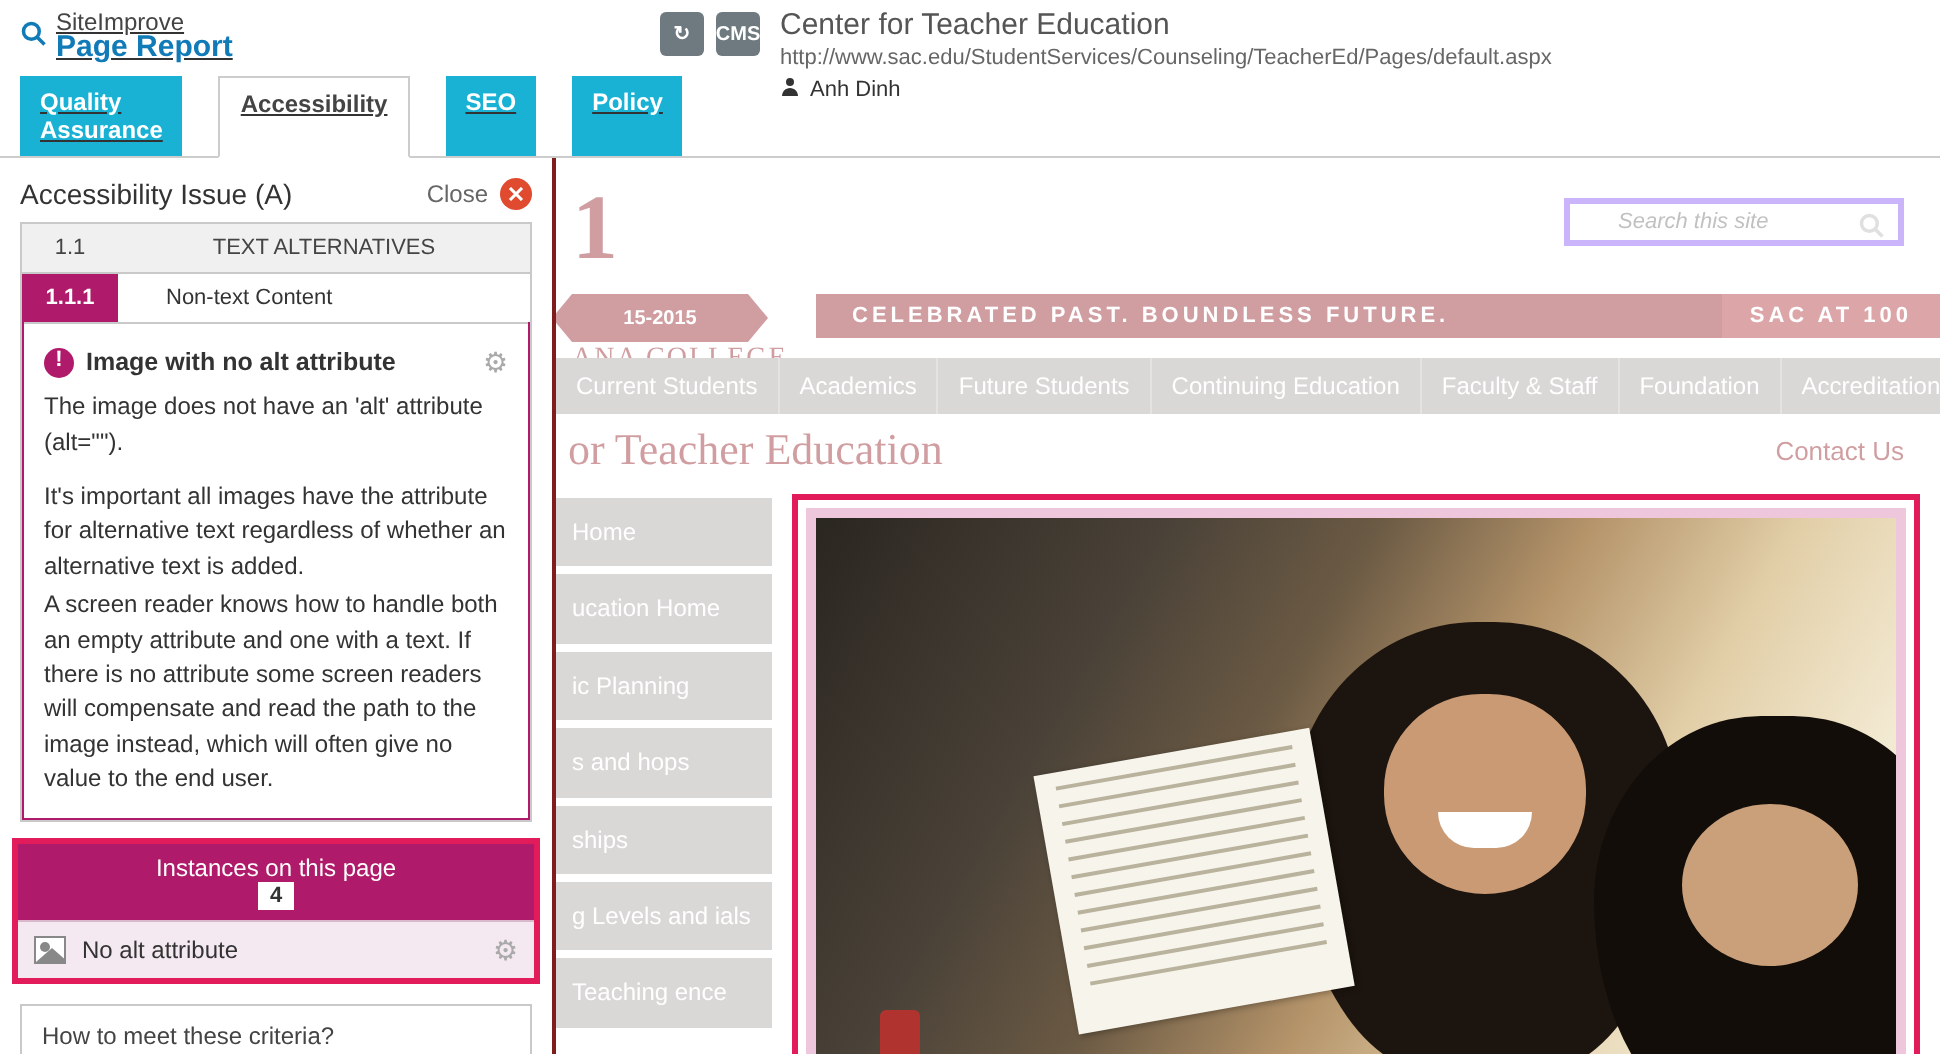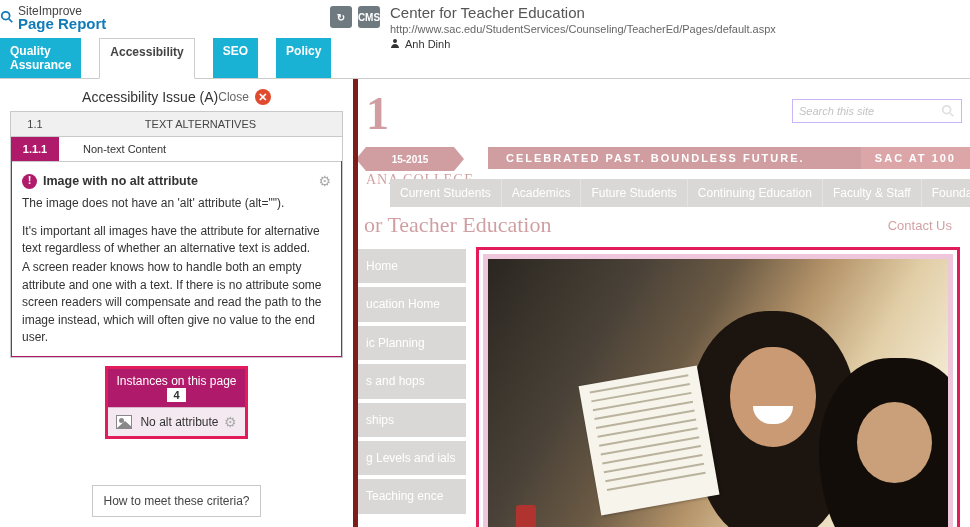--- a/index.html
+++ b/index.html
@@ -1,38 +1,38 @@
 <!DOCTYPE html>
 <html><head>
 <meta charset="utf-8">
 <style>
   * { box-sizing: border-box; margin: 0; padding: 0; font-family: Arial, Helvetica, sans-serif; }
   body { width: 970px; height: 527px; overflow: hidden; background: #fff; font-size: 12px; color: #333; }
   .app { display: flex; flex-direction: column; height: 100%; }
   
   .topbar { display: flex; align-items: flex-start; border-bottom: 1px solid #ccc; }
-  .brand { width: 330px; padding: 4px 10px 0 0; }
+  .brand { width: 330px; padding: 4px 10px 0 10px; text-decoration: underline; }
   .brand-row { display: flex; align-items: center; gap: 4px; }
   .brand .loupe { color: #0f78b6; }
   .brand-title-thin { font-weight: 400; color: #444; font-size: 12px; }
   .brand-title-bold { font-weight: 700; color: #117bb8; font-size: 15px; margin-top: -3px; }
   .brand-tabs { display: flex; margin-top: 6px;}
   .brand-tabs .tab { background: #19b1d4; color: #fff; padding: 6px 10px; font-size: 12px; font-weight: 700; margin-right: 18px; cursor: pointer; }
   .brand-tabs .tab.active { background: #fff; color: #444; border: 1px solid #ccc; border-bottom: 1px solid #fff; margin-bottom: -1px; }
   .top-icons { display:flex; gap:6px; align-items:flex-start; padding-top:6px;}
   .top-icons .sq { width:22px; height:22px; background:#6e7a80; color:#fff; display:flex; align-items:center; justify-content:center; border-radius:3px; font-size:10px; font-weight:700;}
   .page-meta { flex:1; padding: 4px 10px; }
   .page-meta .title { font-size:15px; color:#555;}
   .page-meta .url { font-size:11px; color:#666; margin-top:2px;}
   .page-meta .owner { font-size:11px; color:#333; margin-top:3px; display:flex; align-items:center; gap:5px;}
   .person-icon { width:10px; height:10px; }
 
   .main { display:flex; flex:1; overflow:hidden;}
   
-  .left { width:358px; background:#fff; border-right:5px solid #7f1d1d; display:flex; flex-direction:column;align-items:center;}
+  .left { width:278px; background:#fff; border-right:2px solid #7f1d1d; display:flex; flex-direction:column;}
   .panel-header { display:flex; justify-content:space-between; align-items:center; padding:10px 10px 6px 10px;}
   .panel-header h2 { font-size:14px; font-weight:400; color:#333;}
   .close-btn { display:flex; align-items:center; gap:6px; font-size:12px; color:#666; cursor:pointer;}
   .close-x { width:16px; height:16px; border-radius:50%; background:#e04a2f; color:#fff; font-weight:700; display:flex; align-items:center; justify-content:center; font-size:11px;}
 
   .chapter { border:1px solid #c9c9c9; margin:0 10px; }
   .chapter-head { display:flex; align-items:center; background:#f0f0f0; border-bottom:1px solid #c9c9c9; font-size:11px;}
   .chapter-head .num { width:48px; text-align:center; padding:6px 0; color:#444;}
   .chapter-head .txt { flex:1; padding:6px 0; color:#444; text-align:center;}
   .sub-head { display:flex; align-items:stretch; border-bottom:1px solid #c9c9c9; font-size:11px;}
@@ -62,26 +62,26 @@
   .overlay { position:absolute; inset:0; background:rgba(255,255,255,0.55); pointer-events:none; z-index:3;}
   .preview { position:absolute; inset:0; padding:0; overflow:hidden;}
   .pv-top { height:90px; position:relative;}
   .pv-logo { position:absolute; left:8px; top:8px; width:110px; height:118px;}
   .pv-logo .num { font-family: Georgia, serif; font-size:46px; color:#982930; font-weight:700;}
   .pv-logo .ribbon { position:absolute; top:60px; left:0; width:88px; height:24px; background:#982930; color:#fff; font-size:10px; font-weight:700; display:flex; align-items:center; justify-content:center;}
   .pv-logo .ribbon::before, .pv-logo .ribbon::after { content:""; position:absolute; top:0; width:0; height:0; border-top:12px solid transparent; border-bottom:12px solid transparent;}
   .pv-logo .ribbon::before { left:-10px; border-right:10px solid #982930;}
   .pv-logo .ribbon::after { right:-10px; border-left:10px solid #982930;}
   .pv-logo .college { font-family: Georgia, serif; color:#982930; font-size:14px; letter-spacing:1px; margin-top:32px;}
-  .pv-search { position:absolute; right:8px; top:20px; width:170px; height:24px; border:1px solid #8b5cf6; display:flex; align-items:center; padding:0 26px 0 6px;}
+  .pv-search { position:absolute; right:18px; top:20px; width:170px; height:24px; border:3px solid #8b5cf6; display:flex; align-items:center; padding:0 26px 0 24px;}
   .pv-search input { border:none; outline:none; width:100%; font-size:11px; color:#999; font-style:italic;}
   .pv-search .sicon { position:absolute; right:6px; top:4px; color:#bbb;}
   .pv-banner { position:absolute; left:130px; right:0; top:68px; height:22px; background:#982930; color:#fff; font-size:11px; letter-spacing:2px; display:flex; align-items:center; padding-left:18px; font-weight:700; justify-content:space-between;}
   .pv-banner .sac100 { background:#b23b42; padding:0 14px; height:100%; display:flex; align-items:center; font-weight:700; letter-spacing:2px;}
-  .pv-nav { position:absolute; left:0; right:0; top:100px; height:28px; background:#ada9a6; display:flex; color:#fff; font-size:12px;margin-left:32px;}
+  .pv-nav { position:absolute; left:0; right:0; top:100px; height:28px; background:#ada9a6; display:flex; color:#fff; font-size:12px;}
   .pv-nav .ni { padding:0 10px; display:flex; align-items:center; border-right:1px solid #c6c2bf; white-space:nowrap;}
   .pv-body { position:absolute; left:0; right:0; top:128px; bottom:0; display:flex;}
   .pv-page-title { position:absolute; left:0; right:12px; top:0; height:36px; display:flex; align-items:center; justify-content:space-between; padding:0 6px 0 6px;}
   .pv-page-title .t { font-family: Georgia, serif; color:#982930; font-size:22px;}
   .pv-page-title .contact { color:#982930; font-size:13px;}
   .pv-side { width:108px; margin-top:42px;}
   .pv-side .si { background:#ada9a6; color:#fff; font-size:12px; padding:10px 8px; margin-bottom:4px; line-height:1.2;}
   .pv-content { flex:1; margin-top:40px; padding:0 10px 0 10px; position:relative;}
   .photo-frame { border:3px solid #e21b5a; padding:4px; z-index:5; position:relative; background:#fff;}
   .photo-inner { border:5px solid #eec7dd; }

